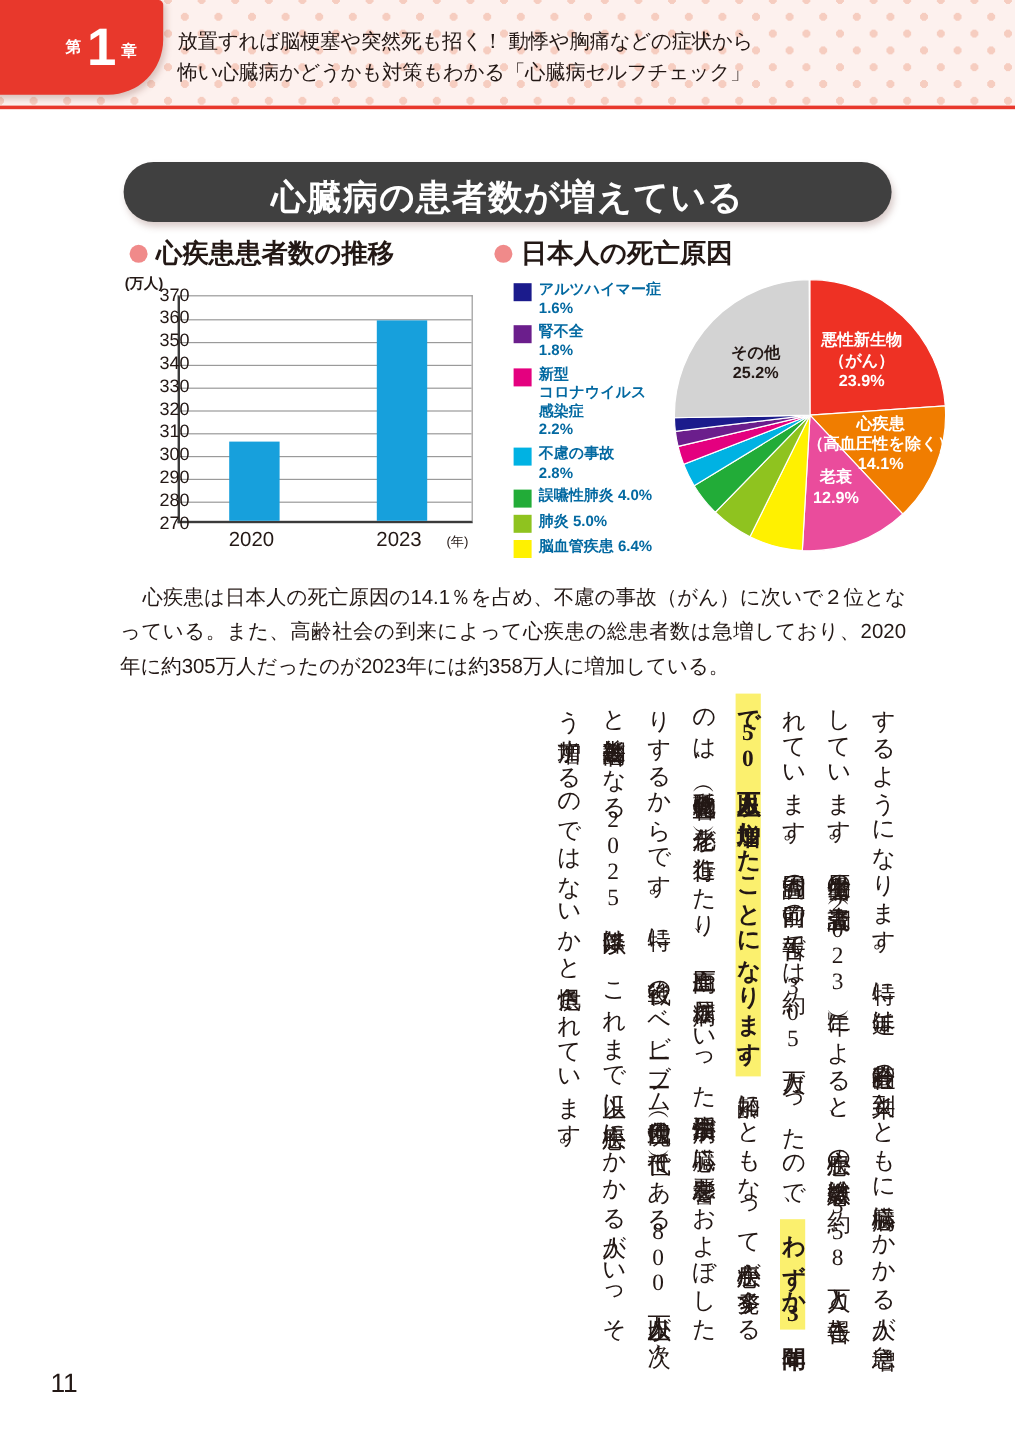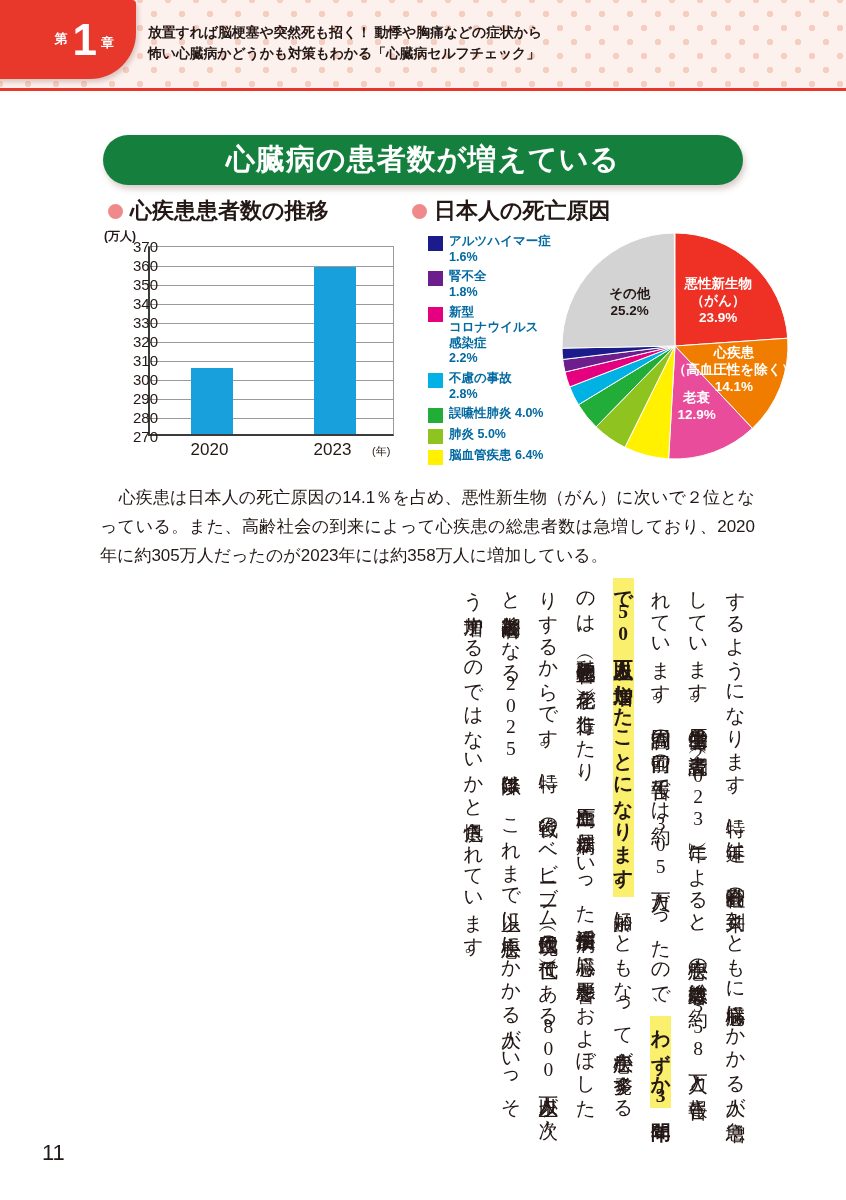--- a/index.html
+++ b/index.html
@@ -29,32 +29,32 @@
     border-top-right-radius: 4px;
     display: flex; align-items: center; justify-content: flex-end;
     padding-right: 22px;
     box-shadow: 2px 3px 5px rgba(140,90,80,0.30);
   }
   .chapter-badge .dai { color:#fff; font-size: 13px; font-weight: 700; letter-spacing:0; padding-bottom:2px;}
   .chapter-badge .num { color:#fff; font-size: 44px; font-weight: 700; line-height: 1; margin: 0 4px 0 5px; font-family:"Liberation Sans", sans-serif;}
   .chapter-badge .shou { color:#fff; font-size: 13px; font-weight: 700; padding-top:6px;}
   .header-text {
     position: absolute; left: 148px; top: 22px; width: 660px;
-    font-size: 14px; line-height: 1.52; color: #231815; font-weight: 700;
+    font-size: 17px; line-height: 1.52; color: #231815; font-weight: 400;
     letter-spacing: -0.2px;
   }
   .header-rule {
     position: absolute; left: 0; top: 88px; width: 846px; height: 3px; background: #e8382c;
   }
 
   
   .title-pill {
     position: absolute; left: 103px; top: 135px; width: 640px; height: 50px;
-    background: #15803d; border-radius: 26px;
-    display:flex; align-items:center; justify-content:center;
+    background: #404040; border-radius: 26px;
+    display:flex; align-items:flex-end; justify-content:center;
     box-shadow: 2px 4px 6px rgba(120,70,60,0.28);
   }
   .title-pill span {
     color: #fff; font-size: 29px; font-weight: 700; letter-spacing: 1px;
   }
 
   
   .sec-head { position:absolute; display:flex; align-items:center; gap:7px; }
   .sec-head .dot { width:15px; height:15px; border-radius:50%; background:#f08a8a; flex:none; }
   .sec-head .txt { font-size: 22px; font-weight: 700; color:#231815; letter-spacing:0px;}
@@ -246,21 +246,21 @@
           <text x="141.62227658737308" y="190.9713002647423" class="pie-lab">12.9%</text>
         </g>
         <g>
           <text x="74.6955393543785" y="70.32009228609307" class="pie-lab pie-lab-dark">その他</text>
           <text x="74.6955393543785" y="87.32009228609307" class="pie-lab pie-lab-dark">25.2%</text>
         </g>
       </svg>
   </div>
 
   <div class="para">
-    <p>心疾患は日本人の死亡原因の14.1％を占め、悪性新生物（がん）に次いで２位となっている。また、高齢社会の到来によって心疾患の総患者数は急増しており、2020年に約305万人だったのが2023年には約358万人に増加している。</p>
+    <p>心疾患は日本人の死亡原因の14.1％を占め、不慮の事故（がん）に次いで２位となっている。また、高齢社会の到来によって心疾患の総患者数は急増しており、2020年に約305万人だったのが2023年には約358万人に増加している。</p>
   </div>
 
   <div class="vtext">
     <span>するようになります。特に近年は、高齢社会の到来とともに心臓病にかかる人が急増しています。厚生労働省の「患者調査（2023年）」によると、心疾患の総患者数は約358万人と報告されています。同調査の前回の報告では約305万人だったので、</span><span class="hl">わずか3年間で50万人以上も増加したことになります。</span><span>加齢にともなって心疾患が多発するのは、動脈硬化（血管の老化）が進行したり、高血圧や糖尿病といった生活習慣病が心臓に悪影響をおよぼしたりするからです。特に、戦後のベビーブーム世代（団塊の世代）である800万人以上が次々と後期高齢者となる2025年以降は、これまで以上に心疾患にかかる人がいっそう増加するのではないかと危惧されています。</span>
   </div>
 
   <div class="pageno">11</div>
 
 </div>
 

